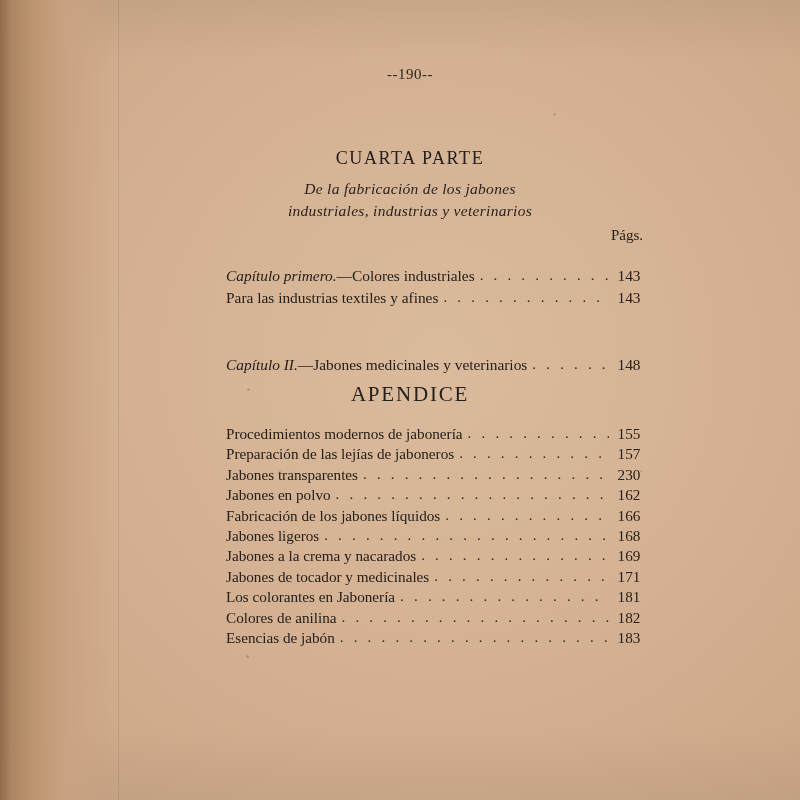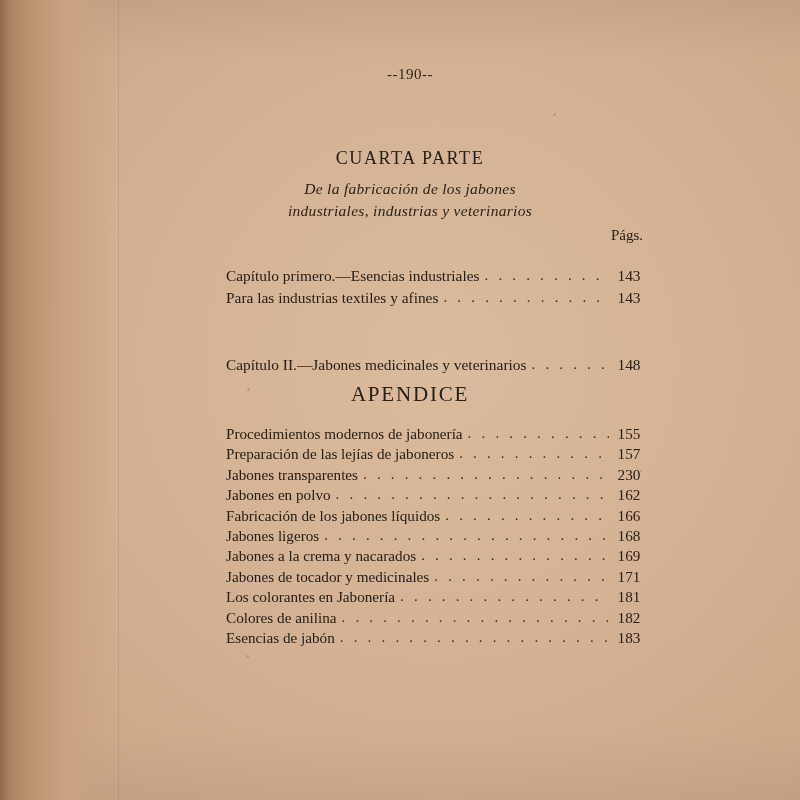--- a/index.html
+++ b/index.html
@@ -120,21 +120,21 @@
   .toc-block.appendix { top: 424px; left: 96px; }
 
   .entry {
     display: flex;
     align-items: baseline;
     font-size: 15.2px;
     line-height: 19.6px;
     white-space: nowrap;
   }
   .entry .label { flex: 0 0 auto; }
-  .entry .label .em { }
+  .entry .label .em { font-style: italic; }
   .entry .leader {
     flex: 1 1 auto;
     overflow: hidden;
     margin: 0 3px 0 5px;
     letter-spacing: 3.2px;
     font-size: 15px;
     color: #332b23;
     transform: translateY(-1px);
   }
   .entry .pageno {
@@ -165,21 +165,21 @@
 
     <div class="part-sub">
       <div>De la fabricación de los jabones</div>
       <div>industriales, industrias y veterinarios</div>
     </div>
 
     <div class="pags">Págs.</div>
 
     <div class="toc-block first">
       <div class="entry">
-        <span class="label"><span class="em">Capítulo primero.</span><span>—Esencias industriales</span></span>
+        <span class="label"><span class="em">Capítulo primero.</span><span>—Colores industriales</span></span>
         <span class="leader">. . . . . . . . . . . . . . . . . . . . . . . . . . . . . . . . . . . . . . . . . . . . . . .</span>
         <span class="pageno">143</span>
       </div>
       <div class="entry">
         <span class="label"><span class="em"></span><span>Para las industrias textiles y afines</span></span>
         <span class="leader">. . . . . . . . . . . . . . . . . . . . . . . . . . . . . . . . . . . . . . . . . . . . . . .</span>
         <span class="pageno">143</span>
       </div>
     </div>
 

